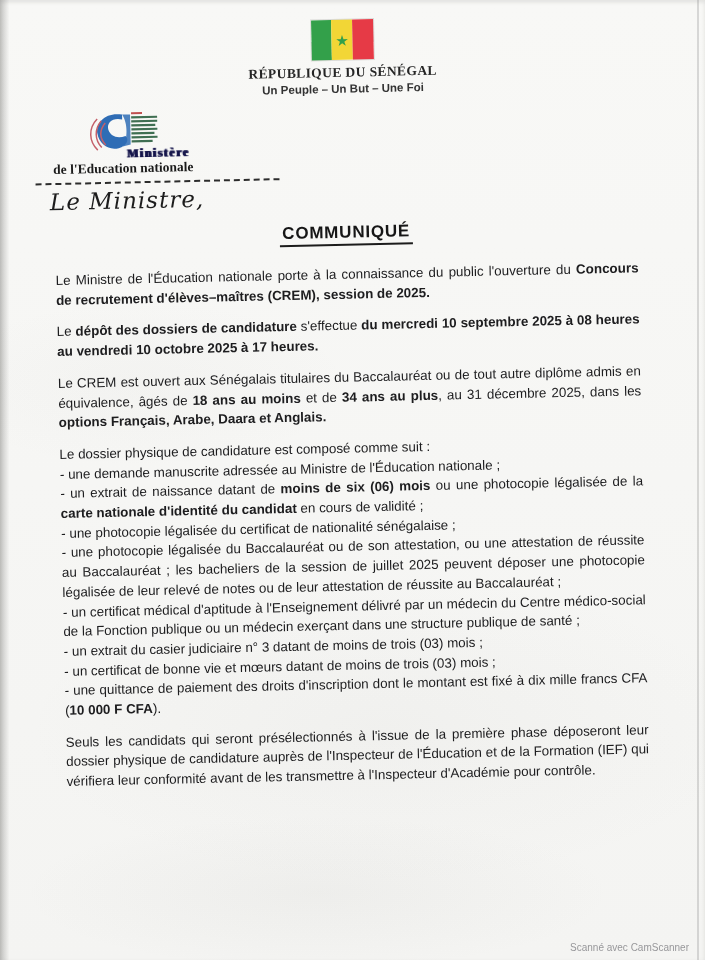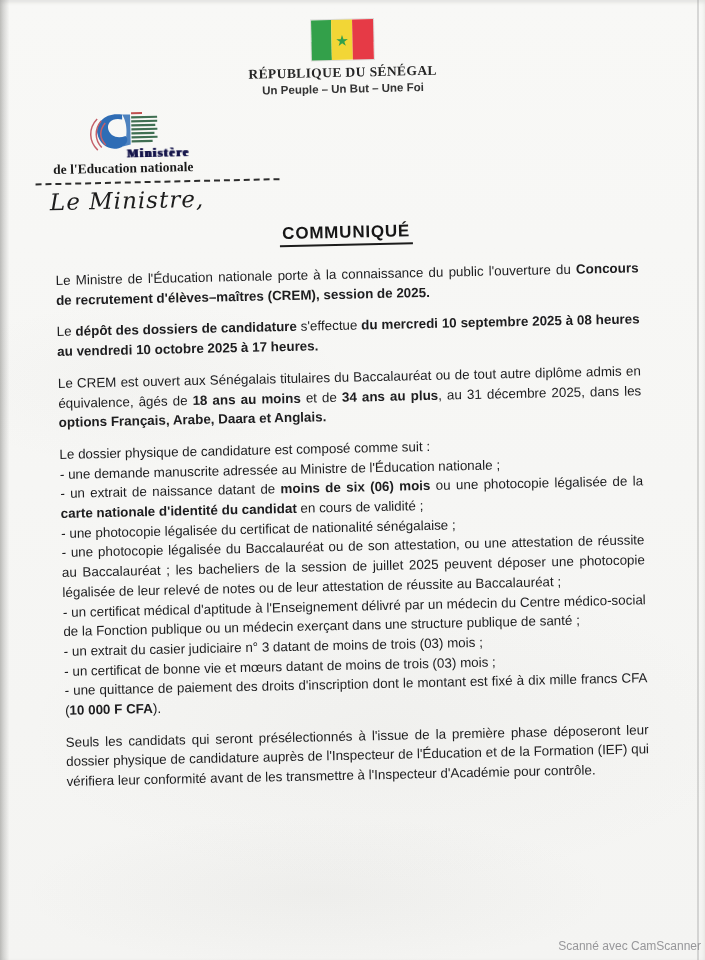--- a/index.html
+++ b/index.html
@@ -50,21 +50,21 @@
   .title-row { text-align:center; margin-top:4px; }
   .title { display:inline-block; font-weight:bold; font-size:17px; letter-spacing:0.8px;
     color:#161616; border-bottom:2.2px solid #1c1c1c; padding:0 3px 1px; }
 
   
   .body { margin-top:19px; font-size:13.4px; line-height:1.47; color:#1d1d1f; }
   .blk { text-align:justify; }
   .gap { margin-top:12px; }
   .blk b { font-weight:700; }
 
-  .scanner-credit { position:absolute; right:4px; bottom:7px; font-size:12px;
+  .scanner-credit { position:absolute; right:16px; bottom:7px; font-size:10px;
     color:#97979a; z-index:6; }
 </style>
 </head>
 <body>
 
 <div class="page">
   <div class="content">
 
     <div>
       <div class="flag">

